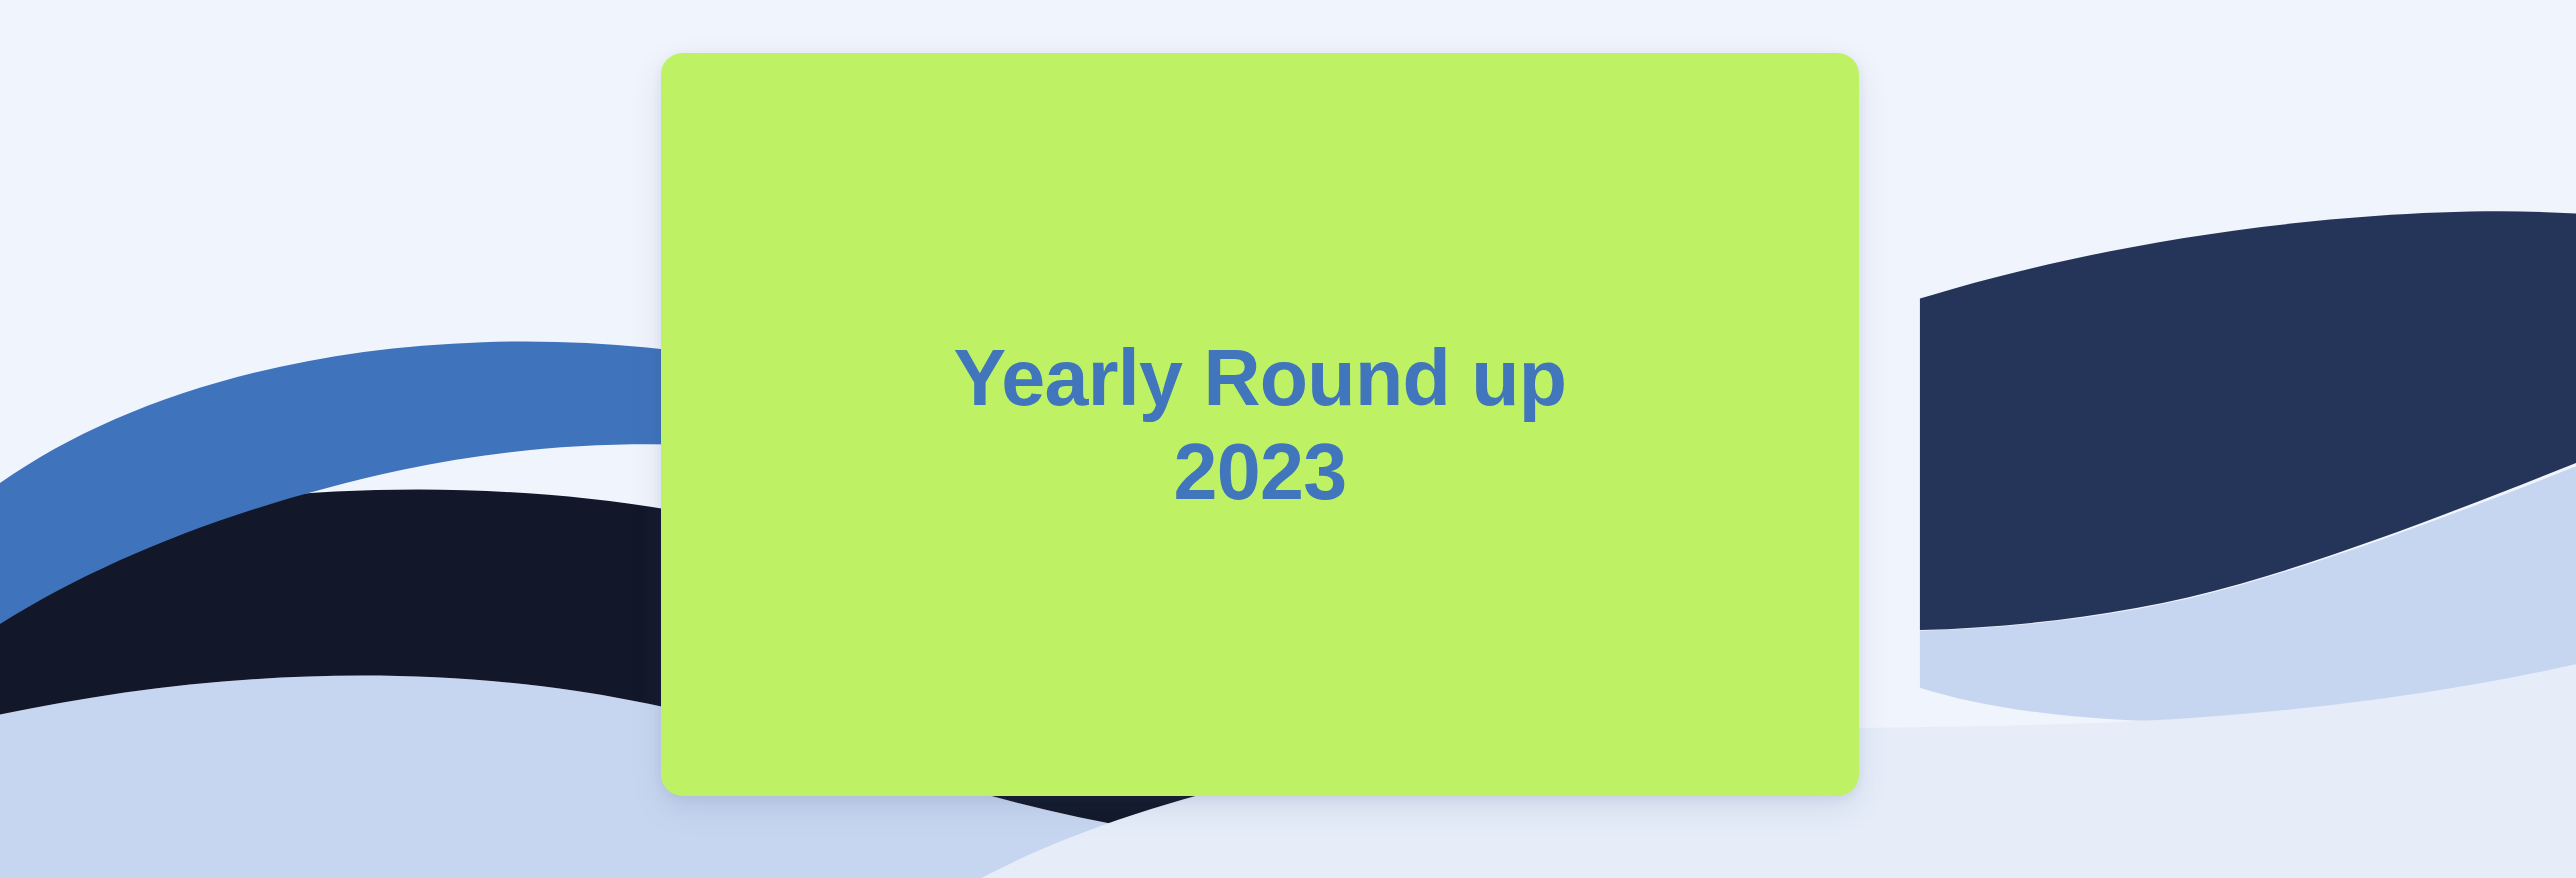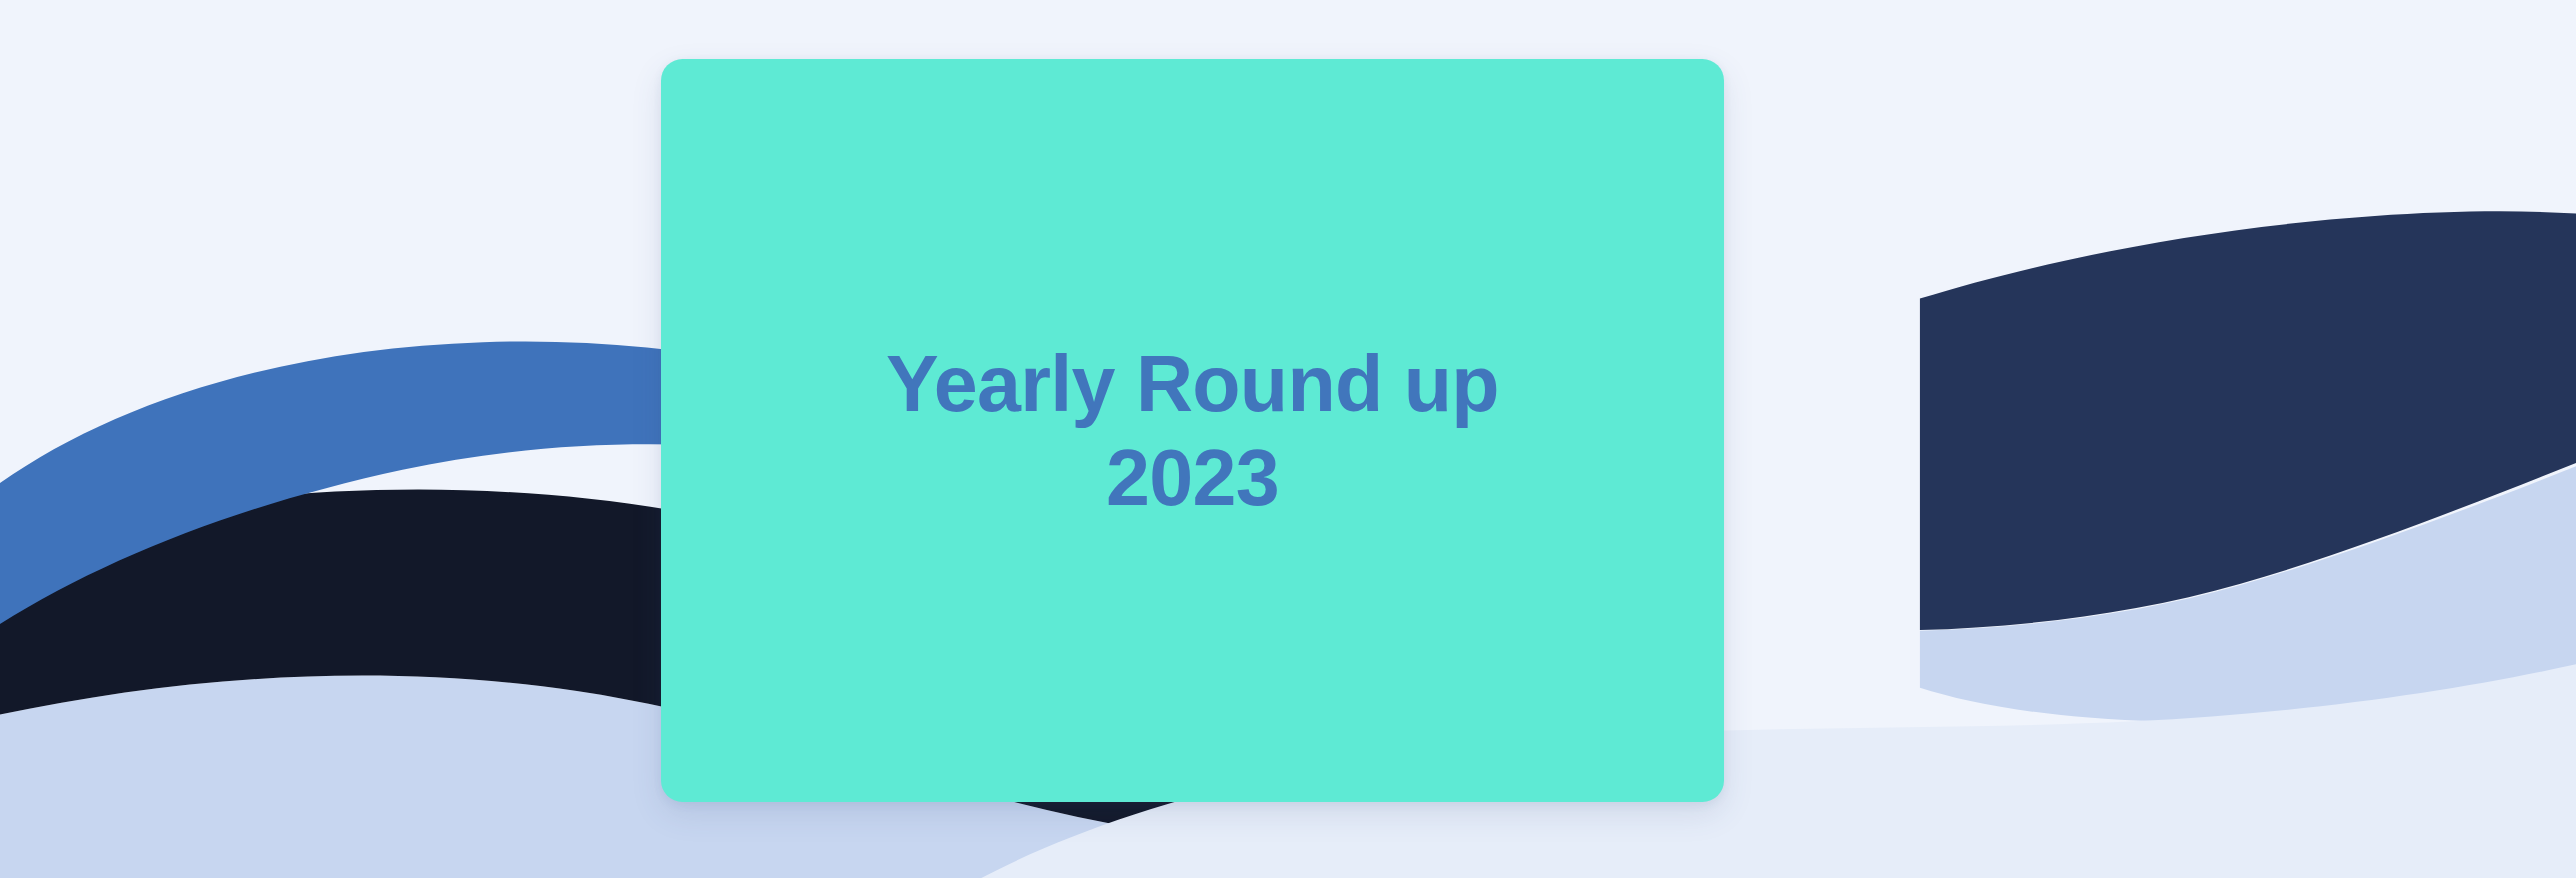--- a/index.html
+++ b/index.html
@@ -29,24 +29,24 @@
     inset: 0;
     width: 2576px;
     height: 879px;
     display: block;
   }
 
   
   #title-card {
     position: absolute;
     left: 661px;
-    top: 59px;
-    width: 1063px;
+    top: 53px;
+    width: 1198px;
     height: 743px;
-    background: #5eead4;
+    background: #bef264;
     border-radius: 21.5px;
     box-shadow:
       0 12px 31px rgba(62, 82, 128, 0.13),
       0 2.7px 9.4px rgba(62, 82, 128, 0.07);
     display: flex;
     align-items: center;
     justify-content: center;
     box-sizing: border-box;
     padding: 27px 81px;
   }

